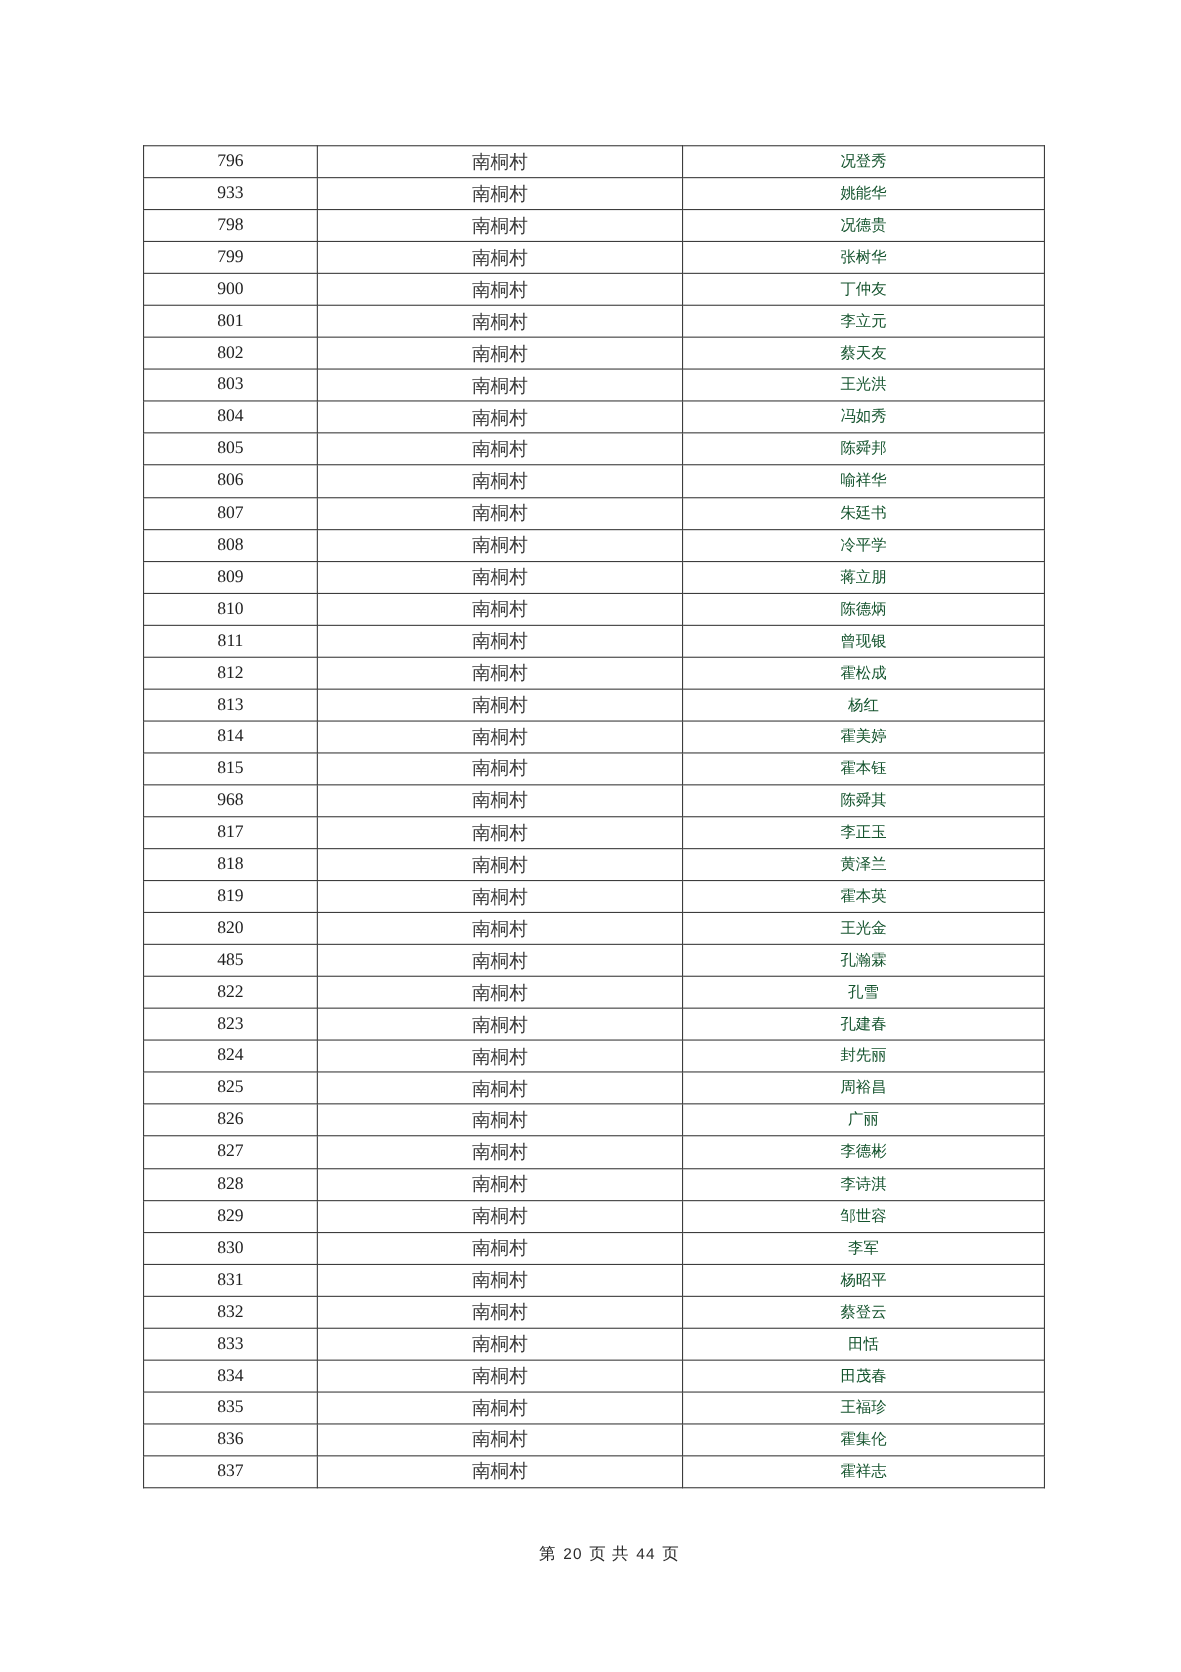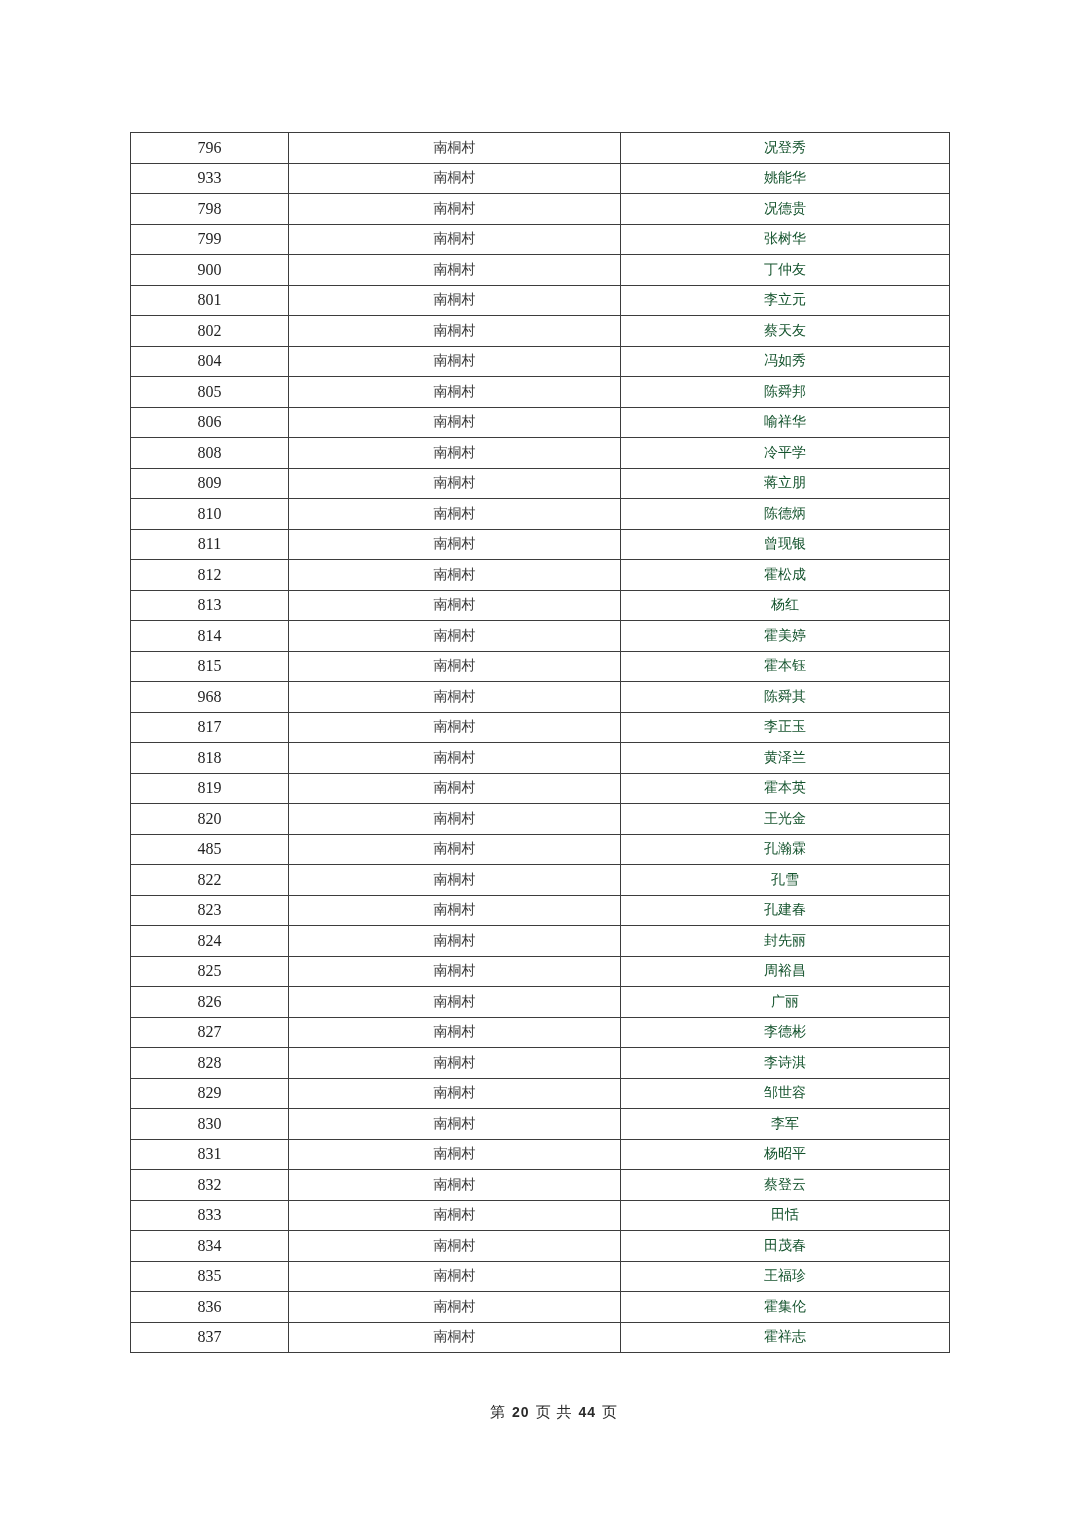--- a/index.html
+++ b/index.html
@@ -37,21 +37,21 @@
     height: 29px;
   }
   td.col-no {
     width: 157px;
     font-size: 16px;
     font-family: "Liberation Serif", "DejaVu Serif", serif;
     color: #1f1f1f;
   }
   td.col-village {
     width: 331px;
-    font-size: 14px;
+    font-size: 17px;
     color: #3a3a3a;
   }
   td.col-name {
     width: 328px;
     font-size: 14px;
     color: #14532d;
   }
   .footer {
     position: absolute;
     left: 0;
@@ -59,21 +59,20 @@
     top: 1403px;
     text-align: center;
     font-size: 15px;
     color: #2a2a2a;
     letter-spacing: 1px;
   }
   .footer .num {
     font-family: "Liberation Sans", "DejaVu Sans", sans-serif;
     font-size: 14px;
     padding: 0 3px;
-    font-weight: bold;
   }
   .footer .cjk {
     font-family: "Liberation Serif", "DejaVu Serif", serif;
     padding: 0 3px;
   }
 </style>
 </head>
 <body>
 
 <div class="page">
@@ -109,33 +108,43 @@
           <td class="col-no">801</td>
           <td class="col-village">南桐村</td>
           <td class="col-name">李立元</td>
         </tr>
         <tr>
           <td class="col-no">802</td>
           <td class="col-village">南桐村</td>
           <td class="col-name">蔡天友</td>
         </tr>
         <tr>
+          <td class="col-no">803</td>
+          <td class="col-village">南桐村</td>
+          <td class="col-name">王光洪</td>
+        </tr>
+        <tr>
           <td class="col-no">804</td>
           <td class="col-village">南桐村</td>
           <td class="col-name">冯如秀</td>
         </tr>
         <tr>
           <td class="col-no">805</td>
           <td class="col-village">南桐村</td>
           <td class="col-name">陈舜邦</td>
         </tr>
         <tr>
           <td class="col-no">806</td>
           <td class="col-village">南桐村</td>
           <td class="col-name">喻祥华</td>
+        </tr>
+        <tr>
+          <td class="col-no">807</td>
+          <td class="col-village">南桐村</td>
+          <td class="col-name">朱廷书</td>
         </tr>
         <tr>
           <td class="col-no">808</td>
           <td class="col-village">南桐村</td>
           <td class="col-name">冷平学</td>
         </tr>
         <tr>
           <td class="col-no">809</td>
           <td class="col-village">南桐村</td>
           <td class="col-name">蒋立朋</td>

